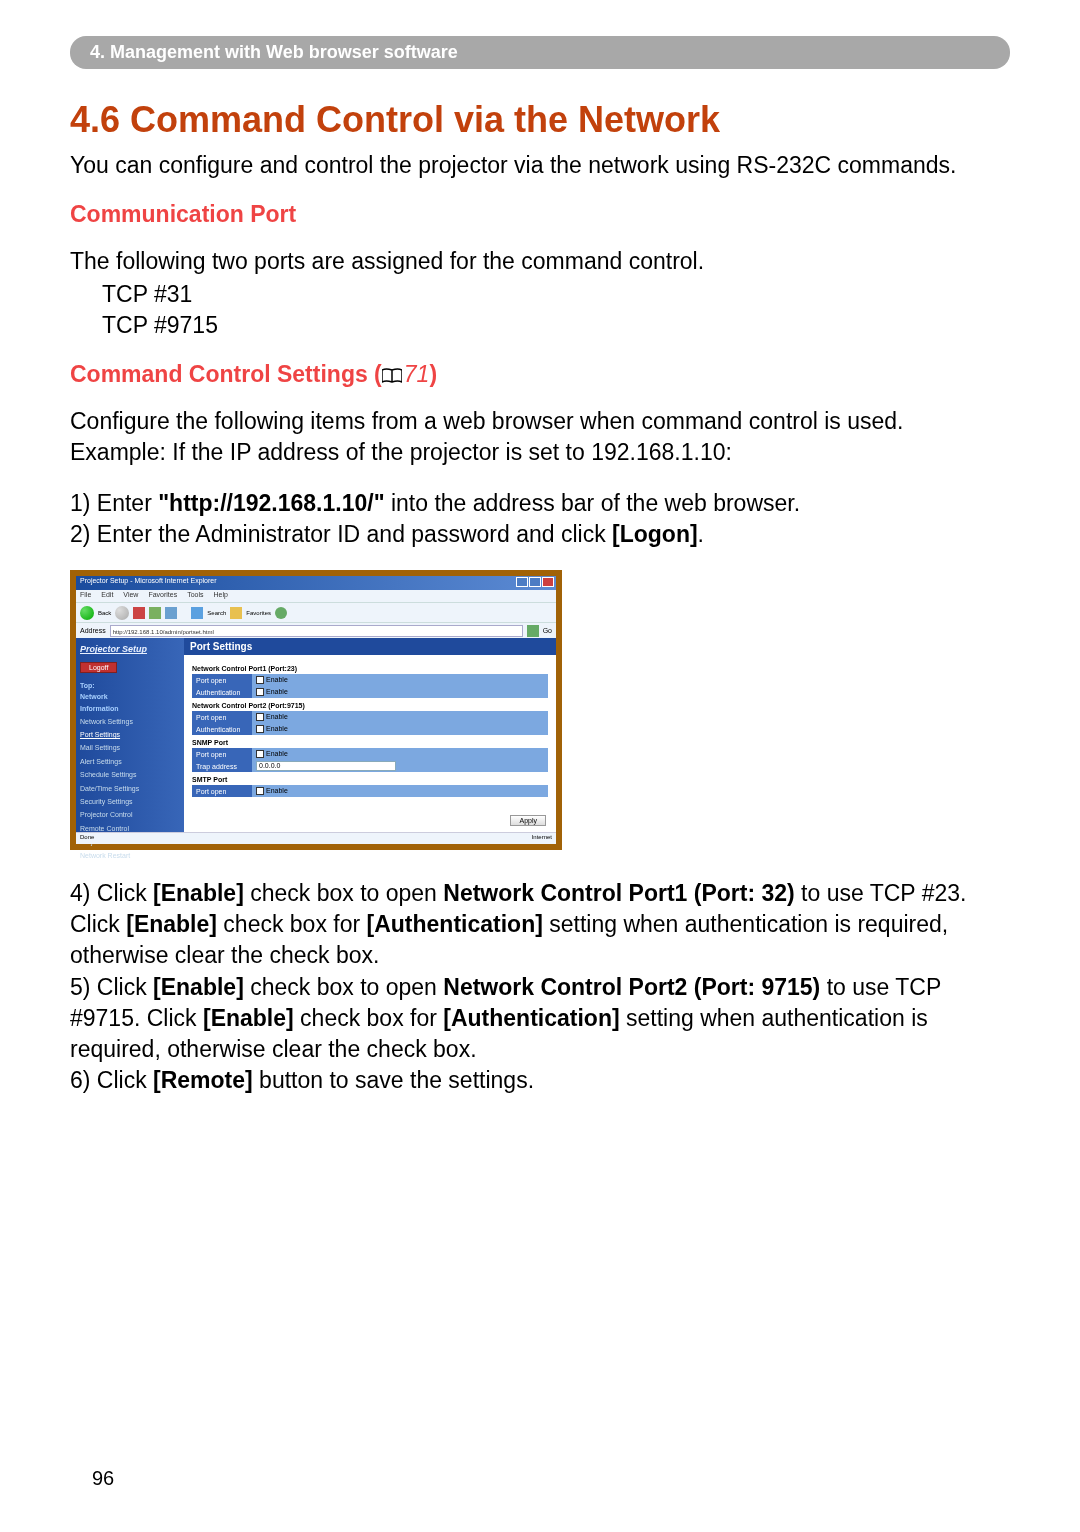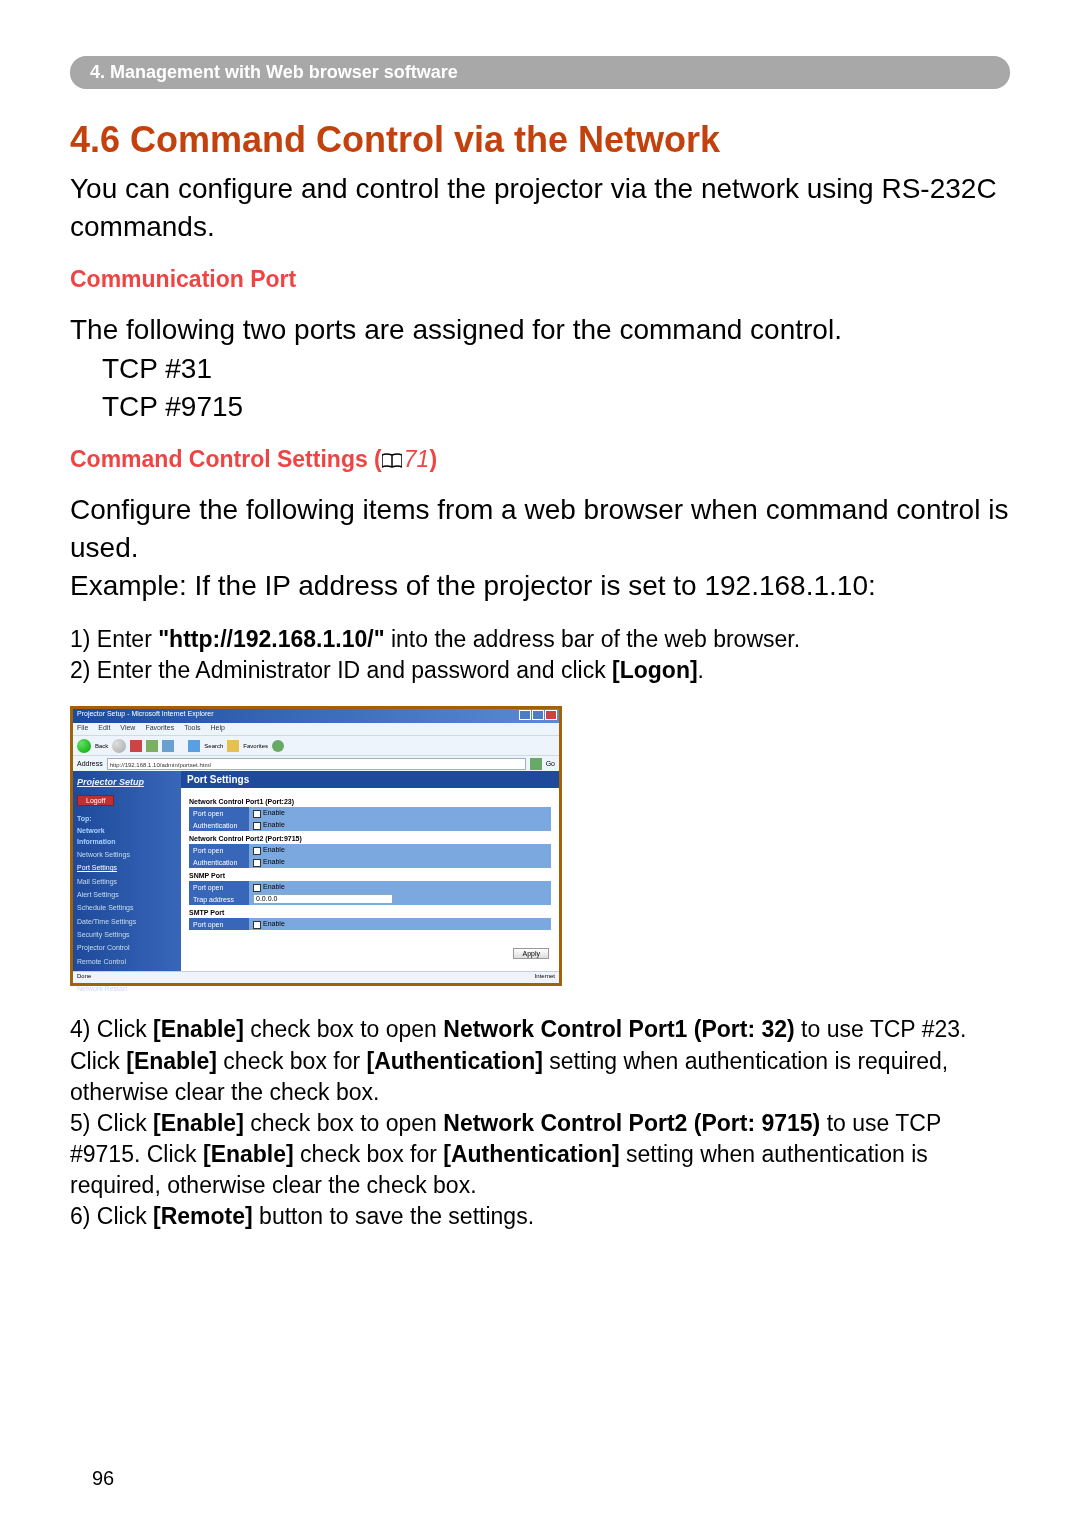--- a/index.html
+++ b/index.html
@@ -8,39 +8,39 @@
       box-sizing: border-box;
     }
     body {
       font-family: Arial, Helvetica, sans-serif;
       background: #fff;
       width: 1080px;
       height: 1532px;
       position: relative;
     }
     .page {
-      padding: 56px 70px 40px 70px;
+      padding: 36px 70px 40px 70px;
     }
     .header-bar {
       background: #a8a8a8;
       border-radius: 16px;
       padding: 6px 20px;
       color: #fff;
       font-size: 18px;
       font-weight: bold;
       margin-bottom: 30px;
     }
     .section-title {
       font-size: 36px;
       font-weight: bold;
       color: #c2410c;
       margin-bottom: 9px;
     }
     .body-text {
-      font-size: 28px;
+      font-size: 23px;
       color: #000;
       line-height: 1.35;
       margin-bottom: 20px;
     }
     .subsection-title {
       font-size: 23px;
       font-weight: bold;
       color: #ef4444;
       margin-bottom: 18px;
       margin-top: 6px;
@@ -68,21 +68,21 @@
       margin-right: 2px;
     }
     .ref-num {
       font-style: italic;
       font-weight: normal;
     }
     .screenshot {
       width: 492px;
       height: 280px;
       margin: 20px 0 28px 0;
-      border: 3px solid #a16207;
+      border: 6px solid #a16207;
       position: relative;
       font-size: 8px;
       background: #737373;
     }
     .ss-titlebar {
       background: linear-gradient(to right, #1a4c9e, #5c8bd4);
       height: 14px;
       color: #fff;
       padding: 1px 4px;
       font-size: 7px;

